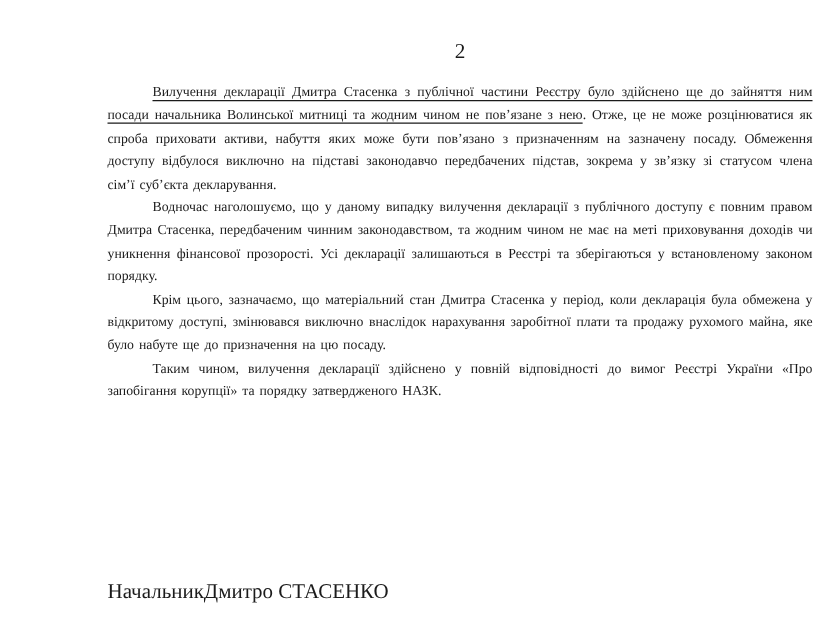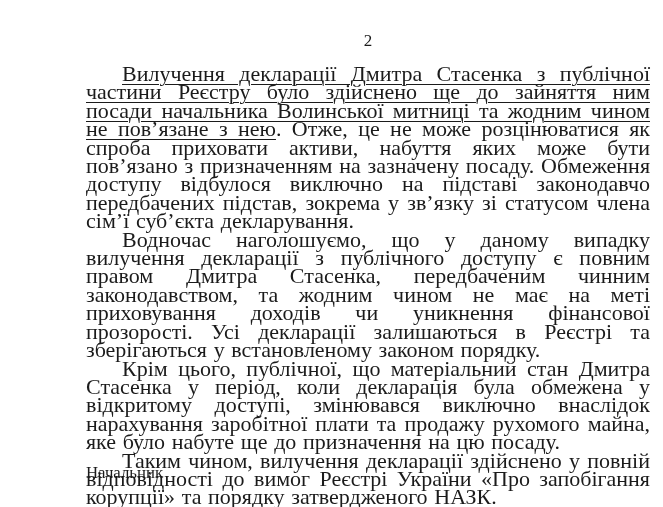--- a/index.html
+++ b/index.html
@@ -29,21 +29,21 @@
     position: absolute;
     top: 65px;
     left: 86px;
     width: 564px;
   }
   .doc-body p {
     margin: 0;
     padding: 0;
     text-indent: 36px;
     text-align: justify;
-    font-size: 22px;
+    font-size: 11px;
     line-height: 18.4px;
     word-spacing: 1.2px;
   }
   .u {
     text-decoration: underline;
     text-decoration-thickness: 1.3px;
     text-underline-offset: 3px;
   }
   .signature {
     position: absolute;
@@ -66,23 +66,24 @@
 <div class="page">
 
   <div class="page-number">2</div>
 
   <div class="doc-body">
 
     <p><span class="u">Вилучення декларації Дмитра Стасенка з публічної частини Реєстру було здійснено ще до зайняття ним посади начальника Волинської митниці та жодним чином не пов’язане з нею</span><span>. Отже, це не може розцінюватися як спроба приховати активи, набуття яких може бути пов’язано з призначенням на зазначену посаду. Обмеження доступу відбулося виключно на підставі законодавчо передбачених підстав, зокрема у зв’язку зі статусом члена сім’ї суб’єкта декларування.</span></p>
 
     <p>Водночас наголошуємо, що у даному випадку вилучення декларації з публічного доступу є повним правом Дмитра Стасенка, передбаченим чинним законодавством, та жодним чином не має на меті приховування доходів чи уникнення фінансової прозорості. Усі декларації залишаються в Реєстрі та зберігаються у встановленому законом порядку.</p>
 
-    <p>Крім цього, публічної, що матеріальний стан Дмитра Стасенка у період, коли декларація була обмежена у відкритому доступі, змінювався виключно внаслідок нарахування заробітної плати та продажу рухомого майна, яке було набуте ще до призначення на цю посаду.</p>
+    <p>Крім цього, зазначаємо, що матеріальний стан Дмитра Стасенка у період, коли декларація була обмежена у відкритому доступі, змінювався виключно внаслідок нарахування заробітної плати та продажу рухомого майна, яке було набуте ще до призначення на цю посаду.</p>
 
     <p>Таким чином, вилучення декларації здійснено у повній відповідності до вимог Реєстрі України «Про запобігання корупції» та порядку затвердженого НАЗК.</p>
 
   </div>
 
   <div class="signature">
     <span class="sig-role">Начальник</span>
+    <span class="sig-name">Дмитро СТАСЕНКО</span>
   </div>
 
 </div>
 
 </body></html>

